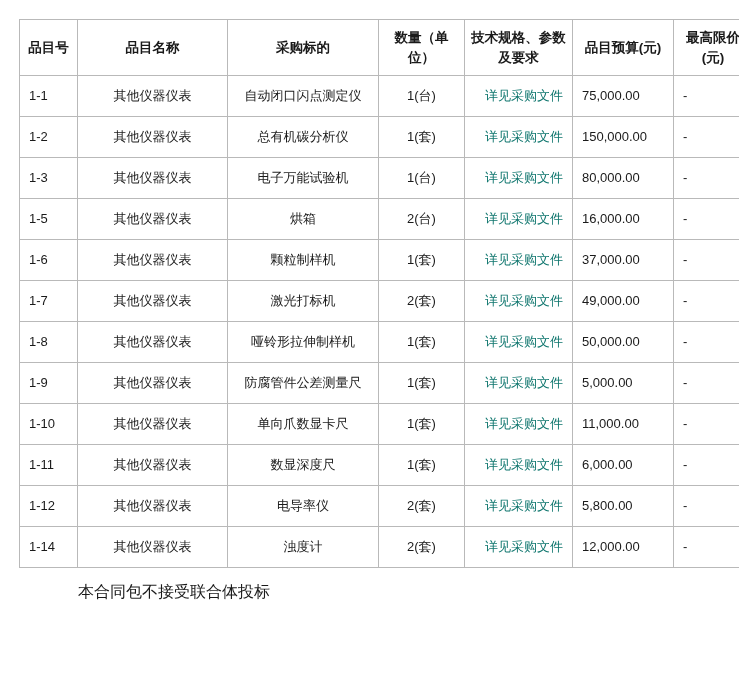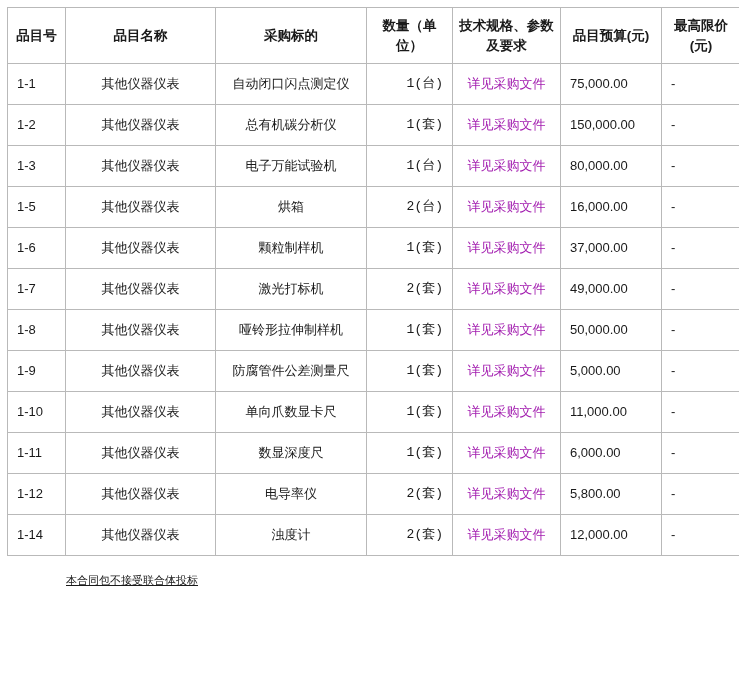--- a/index.html
+++ b/index.html
@@ -11,21 +11,21 @@
     width: 739px;
     height: 676px;
     font-family: "Liberation Sans", "DejaVu Sans", sans-serif;
     color: #1a1a1a;
     font-size: 13px;
     overflow: hidden;
   }
   .sheet {
     width: 696px;
     box-sizing: border-box;
-    padding: 4px;
+    padding: 16px;
   }
   table.procurement {
     border-collapse: collapse;
     width: 733px;
     margin: 3px 3px 0 3px;
     table-layout: fixed;
   }
   table.procurement th,
   table.procurement td {
     border: 1px solid #b9b9b9;
@@ -53,31 +53,30 @@
   .col-name   { width: 150px; }
   .col-target { width: 151px; }
   .col-qty    { width: 86px;  }
   .col-spec   { width: 108px; }
   .col-budget { width: 101px; }
   .col-cap    { width: 79px;  }
 
   td.c-code   { text-align: left; }
   td.c-name   { text-align: center; }
   td.c-target { text-align: center; }
-  td.c-qty    { text-align: right; font-family: Liberation Mono, monospace; }
-  td.c-spec   { text-align: center; color: #a21caf; }
+  td.c-qty    { text-align: center; }
+  td.c-spec   { text-align: right; color: #0f766e; }
   td.c-budget { text-align: left; }
   td.c-cap    { text-align: left; }
 
   .footnote {
     margin: 14px 0 0 62px;
-    font-size: 11px;
+    font-size: 16px;
     color: #1a1a1a;
     line-height: 20px;
-    text-decoration: underline;
   }
 </style>
 </head>
 <body>
 
 <div class="sheet">
   <table class="procurement">
     <colgroup>
       <col class="col-code">
       <col class="col-name">

